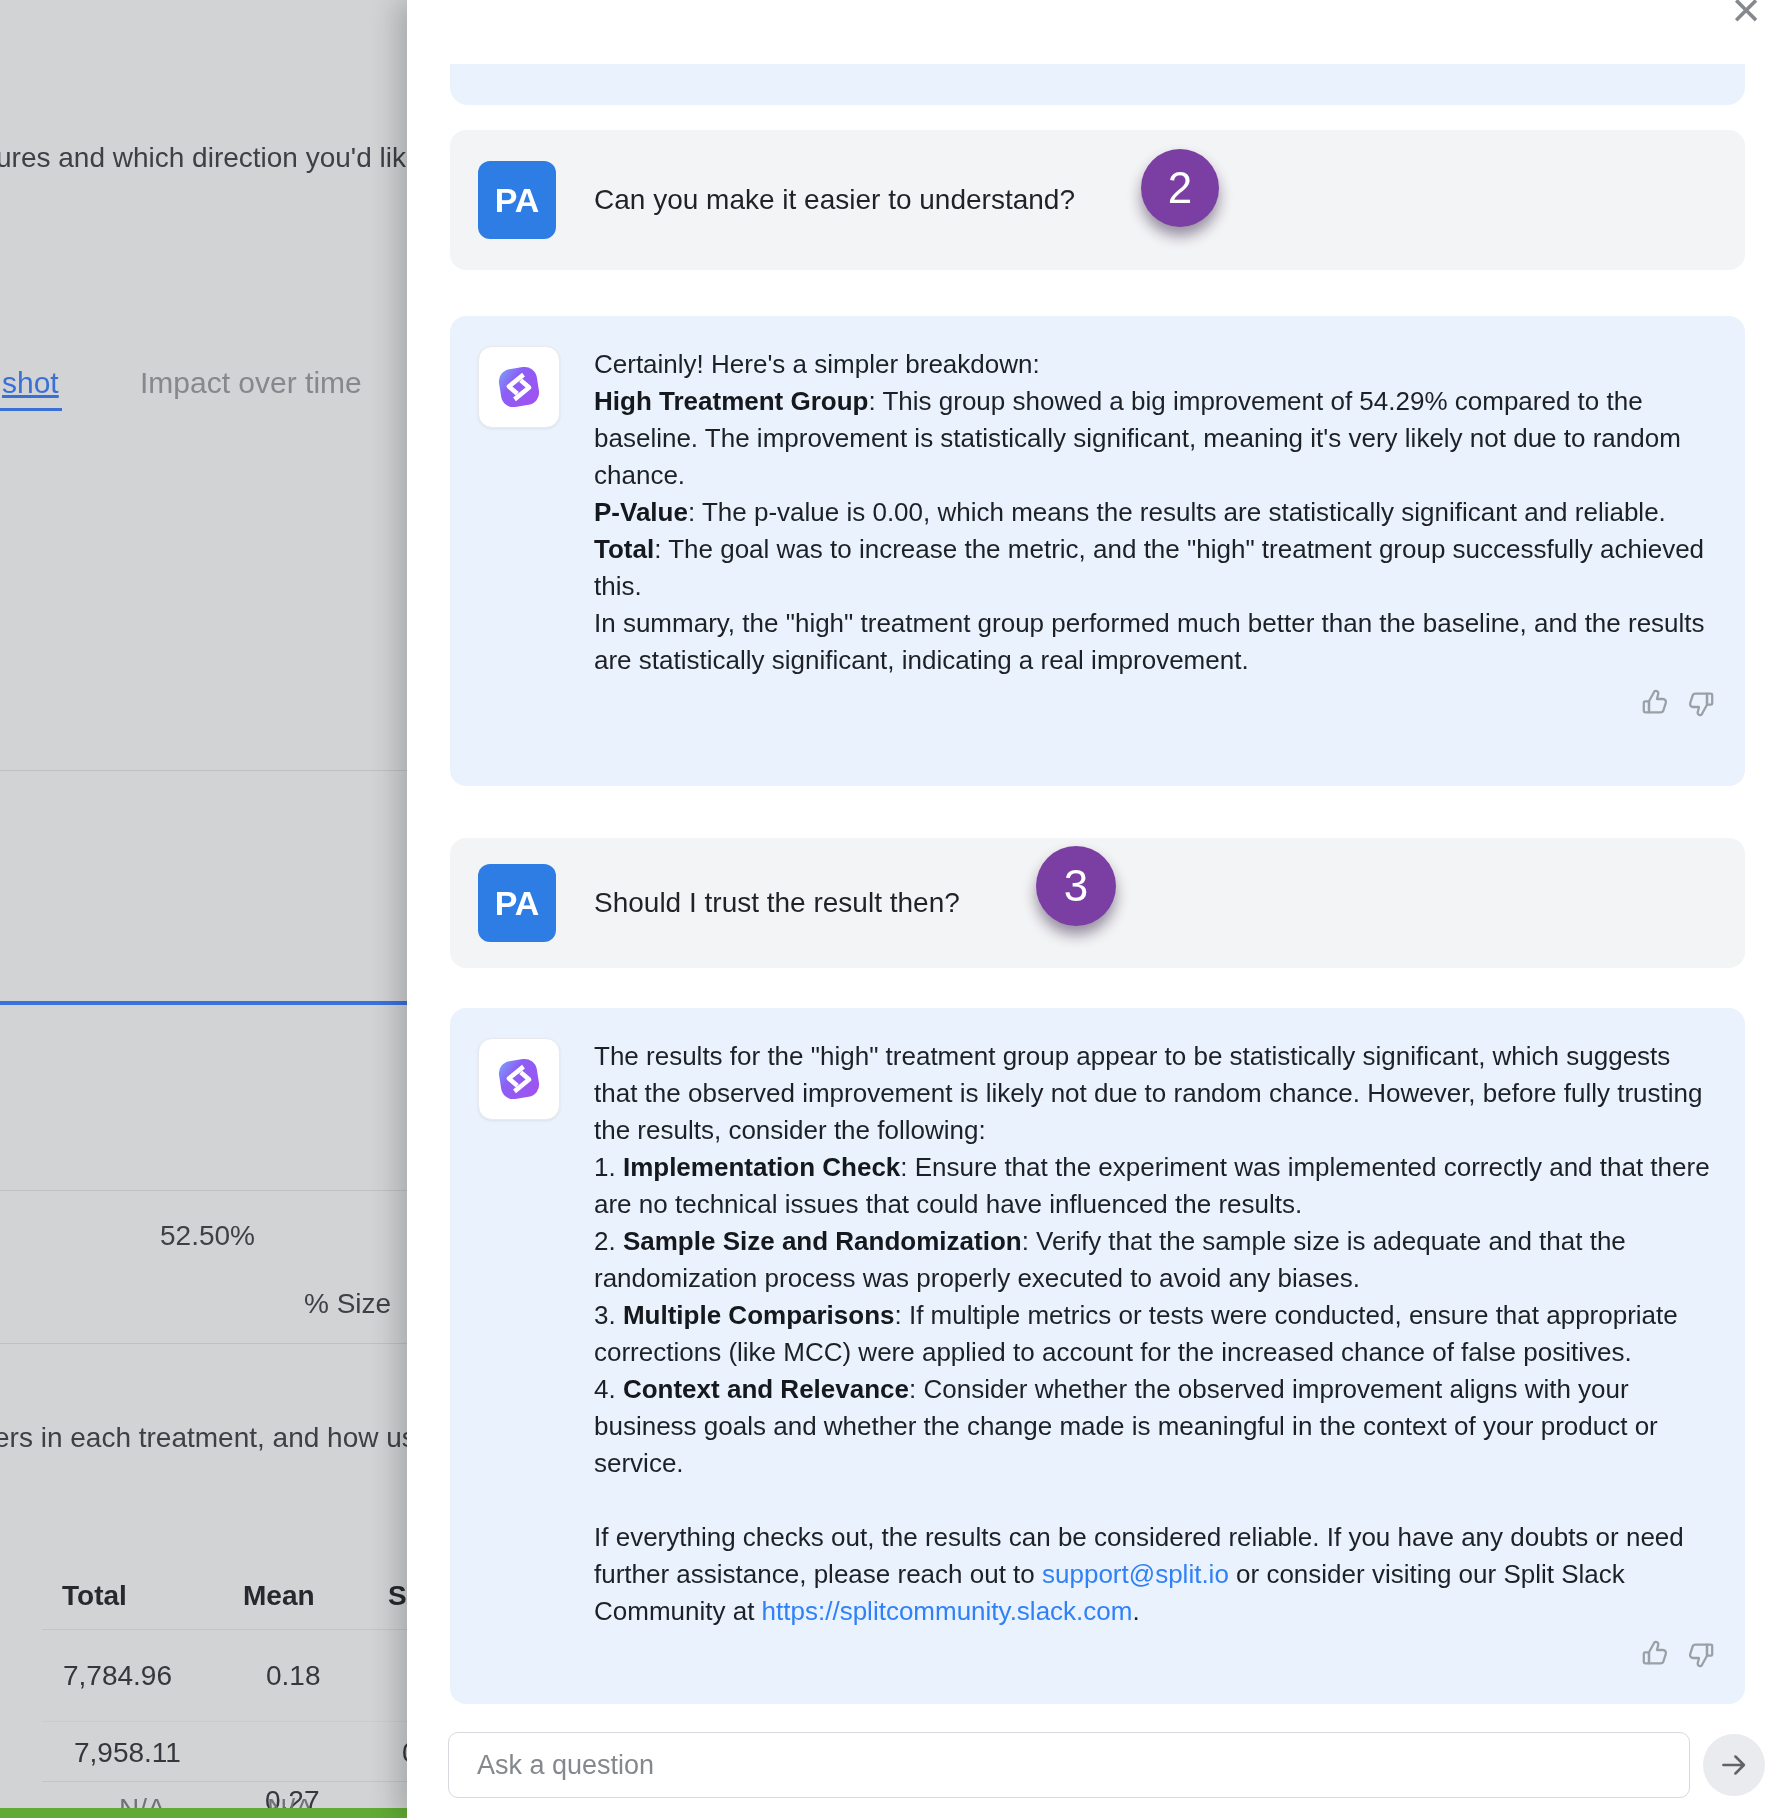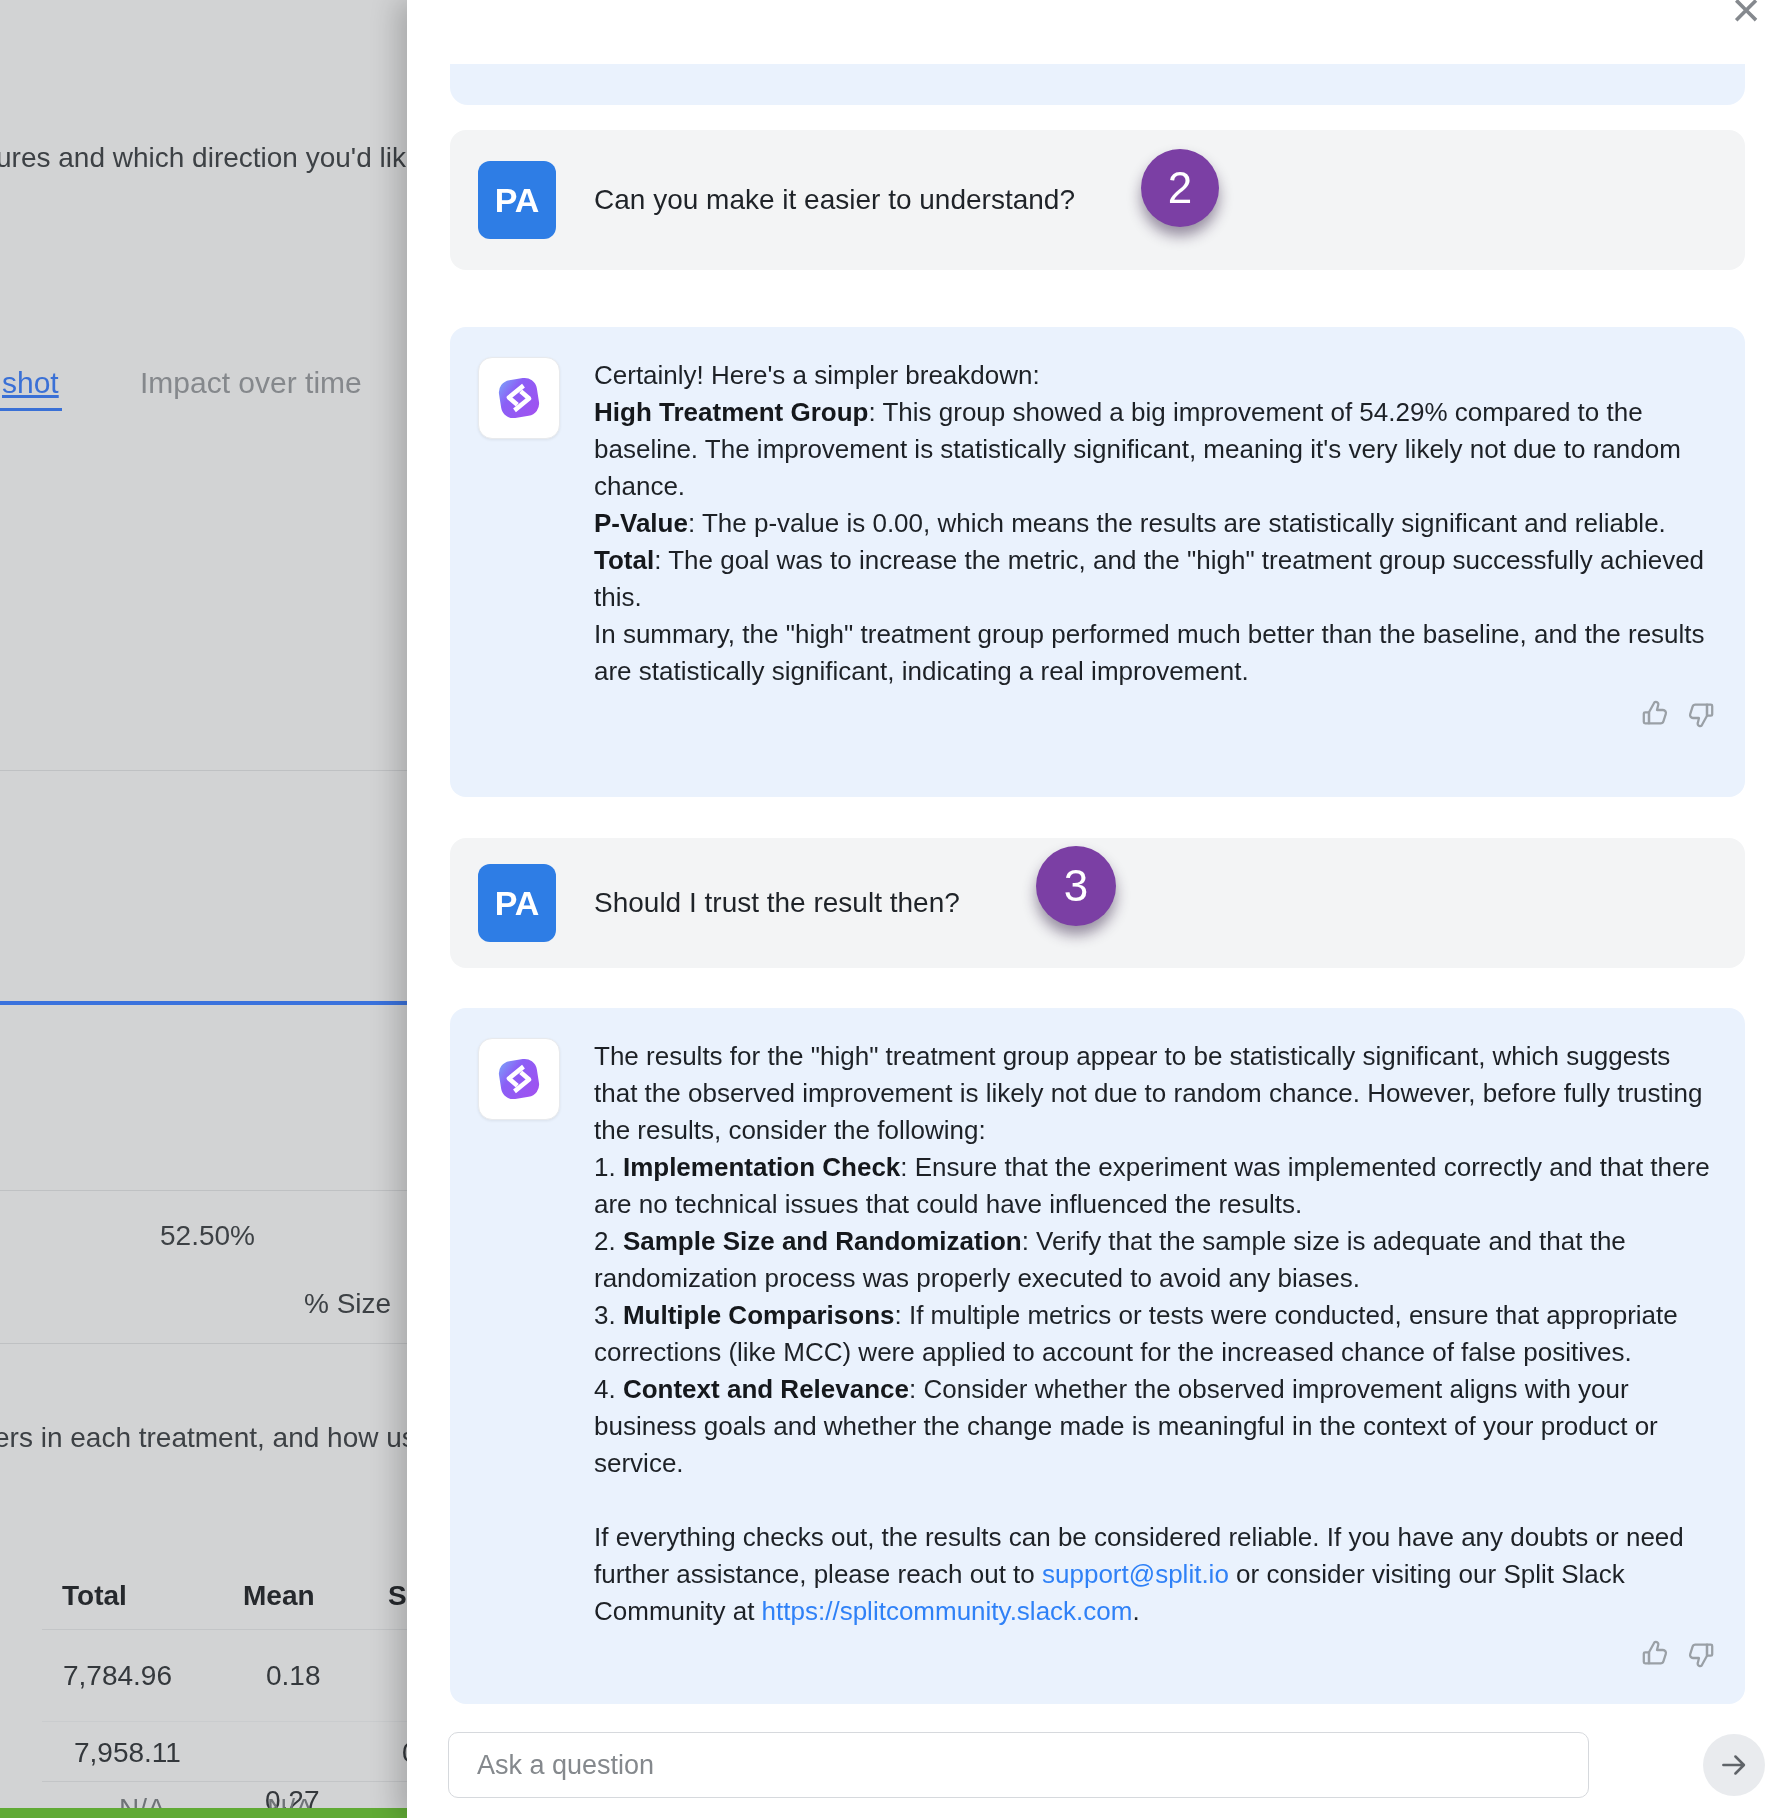--- a/index.html
+++ b/index.html
@@ -45,38 +45,38 @@
          box-shadow:-10px 0 26px rgba(0,0,0,0.20);overflow:hidden;}
   #close-btn{position:absolute;top:-16px;right:4px;width:52px;height:52px;color:#85898e;
              font-size:50px;line-height:52px;text-align:center;cursor:pointer;font-weight:300;}
   #partial-bubble{position:absolute;left:43px;right:31px;top:64px;height:41px;background:#eaf2fd;
                   border-radius:0 0 18px 18px;}
   #chat-messages{position:absolute;left:43px;right:31px;top:0;bottom:0;}
   .msg{position:absolute;left:0;right:0;border-radius:16px;display:flex;box-sizing:border-box;}
   .msg.user{background:#f3f4f5;align-items:center;padding:0 28px;gap:38px;}
   .msg.assistant{background:#eaf2fd;align-items:flex-start;padding:30px 28px;gap:34px;}
   .m1{top:130px;height:140px;}
-  .m2{top:327px;min-height:470px;}
+  .m2{top:316px;min-height:470px;}
   .m3{top:838px;height:130px;}
   .m4{top:1008px;min-height:600px;}
   .avatar{width:78px;height:78px;border-radius:12px;background:#2e7de5;color:#fff;
           display:flex;align-items:center;justify-content:center;font-size:34px;font-weight:bold;flex:0 0 auto;}
   .logo-card{width:80px;height:80px;border-radius:14px;background:#fff;border:1px solid #e8eaed;
              box-shadow:0 1px 3px rgba(0,0,0,.07);display:flex;align-items:center;justify-content:center;flex:0 0 auto;}
   .user-text{font-size:28px;color:#1f2328;}
   .a-body{flex:1 1 auto;min-width:0;}
   .a-text{font-size:26px;line-height:37px;color:#1d2126;white-space:pre-wrap;}
   .a-text strong{font-weight:bold;color:#15181c;}
   .a-text .link{color:#2f81f7;text-decoration:none;cursor:pointer;}
   .feedback{text-align:right;margin-top:8px;}
   .thumb{display:inline-block;width:32px;height:32px;margin-left:14px;color:#9aa0a6;cursor:pointer;}
   .thumb svg{width:32px;height:32px;display:block;}
 
   #input-row{position:absolute;left:0;top:0;width:100%;height:100%;pointer-events:none;}
-  #ask-input{position:absolute;left:41px;top:1732px;width:1141px;height:66px;box-sizing:border-box;
+  #ask-input{position:absolute;left:41px;top:1732px;width:1242px;height:66px;box-sizing:border-box;
              border:1.5px solid #d6d9dd;border-radius:10px;padding:0 28px;font-size:27px;color:#b91c1c;
              font-family:"Liberation Sans","DejaVu Sans",sans-serif;outline:none;pointer-events:auto;background:#fff;}
   #ask-input::placeholder{color:#85898d;}
   #send-btn{position:absolute;left:1296px;top:1734px;width:62px;height:62px;border-radius:50%;
             background:#e9ebee;display:flex;align-items:center;justify-content:center;cursor:pointer;pointer-events:auto;}
   #send-btn svg{width:34px;height:34px;}
 
   
   .anno-badge{position:absolute;border-radius:50%;background:#7b3fa4;color:#fff;
               display:flex;align-items:center;justify-content:center;font-size:44px;font-weight:500;

